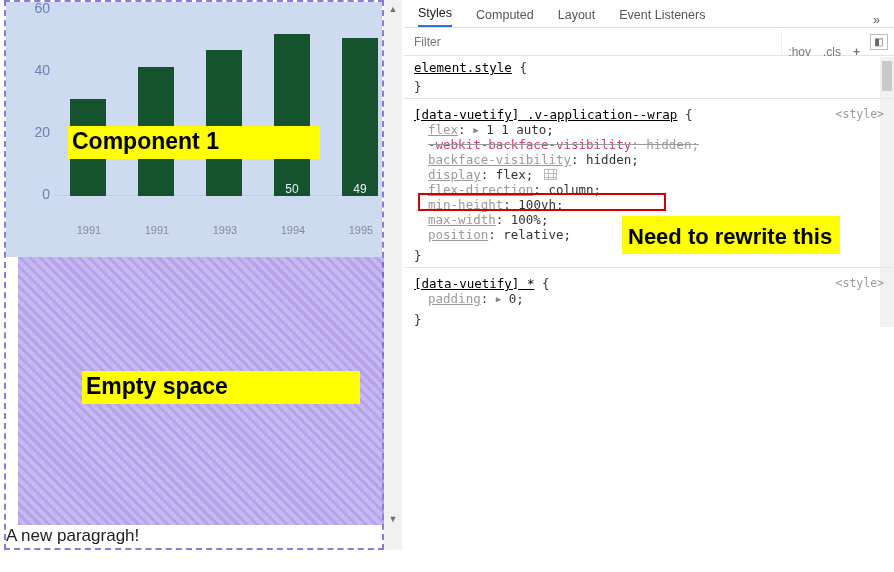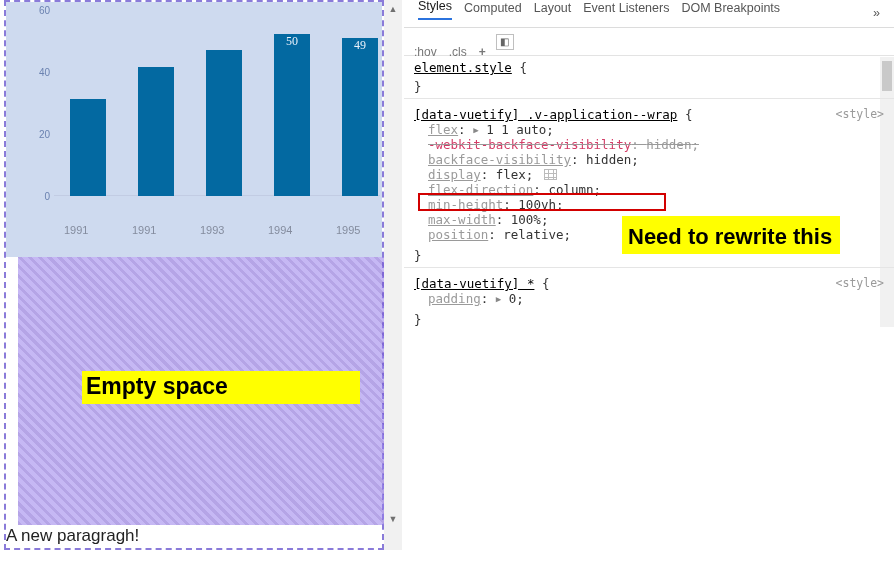--- a/index.html
+++ b/index.html
@@ -22,33 +22,33 @@
   .chart-area {
     position: absolute;
     left: 0; top: 0; width: 100%; height: 255px;
     background: rgba(92,132,201,.30);
   }
   .chart {
     position: absolute; left: 48px; top: 0; width: 326px; height: 230px;
   }
   .y-tick {
     position: absolute; left: -28px; width: 24px; text-align: right;
-    font-size: 10px; color: #6b82b0;
+    font-size: 14px; color: #6b82b0;
   }
   .y-grid {
     position: absolute; left: 0; width: 100%; border-top: 1px solid rgba(130,130,160,.15);
   }
   .bars { position: absolute; left: 0; bottom: 36px; width: 100%; height: 194px; }
   .bar {
-    position: absolute; bottom: 0; width: 36px; background: #0369a1;
-    display: flex; align-items: flex-start; justify-content: center; font-family: Liberation Serif, serif;
+    position: absolute; bottom: 0; width: 36px; background: #14532d;
+    display: flex; align-items: flex-end; justify-content: center;
   }
   .bar span { color: #e9f1fb; font-size: 12px; }
   .x-labels { position: absolute; bottom: 8px; left: 0; width: 100%; }
-  .x-labels div { position: absolute; font-size: 11px; color: #848c9e; width: 50px; text-align: left; }
+  .x-labels div { position: absolute; font-size: 11px; color: #848c9e; width: 50px; text-align: center; }
   .highlight-label {
     position: absolute; background: #ffff00; color: #000;
     font-size: 23px; font-weight: 600; padding: 2px 8px 4px 4px;
   }
   .empty-space {
     position: absolute; left: 12px; top: 255px; width: 100%; height: 268px;
     background:
       repeating-linear-gradient(45deg,
         rgba(120,90,210,.55) 0, rgba(120,90,210,.55) 3px,
         rgba(150,125,235,.55) 3px, rgba(150,125,235,.55) 7px);
@@ -66,22 +66,22 @@
     background: #f1f1f1; color: #707070; font-size: 9px;
     display:flex; align-items:center; justify-content:center;
   }
 
   
   .devtools {
     position: absolute; left: 404px; top: 0; width: 490px; height: 572px;
     background: #fff;
   }
   .tabs {
-    display: flex; align-items: flex-end; gap: 12px;
-    padding: 7px 14px; height: 28px;
+    display: flex; align-items: flex-end; gap: 24px;
+    padding: 0 14px; height: 28px;
     border-bottom: 1px solid #dcdcdc;
     font-size: 12.5px; color: #555;
   }
   .tab { padding: 6px 0 5px; cursor: default; white-space: nowrap; }
   .tab.active { color: #1a1a1a; border-bottom: 2px solid #2b73de; }
   .tabs .more { margin-left: auto; color: #555; }
 
   .toolbar {
     display: flex; align-items: center; height: 28px;
     border-bottom: 1px solid #e3e3e3; padding: 0 6px 0 4px;
@@ -163,45 +163,46 @@
           </div>
       </div>
       <div class="x-labels">
         <div style="left:10px">1991</div>
         <div style="left:78px">1991</div>
         <div style="left:146px">1993</div>
         <div style="left:214px">1994</div>
         <div style="left:282px">1995</div>
       </div>
     </div>
+    <div class="highlight-label" style="left:62px; top:124px; width:252px">Component 1</div>
   </div>
 
   <div class="empty-space">
     <div class="highlight-label" style="left:64px; top:114px; width:278px">Empty space</div>
   </div>
 </div>
 
 <div class="paragraph">A new paragragh!</div>
 
 <div class="scroll-gutter">
   <div class="scroll-arrow" style="top:0">▲</div>
   <div class="scroll-arrow" style="bottom:22px">▼</div>
 </div>
 
 <div class="devtools">
   <div class="tabs">
     <div class="tab active">Styles</div>
     <div class="tab">Computed</div>
     <div class="tab">Layout</div>
     <div class="tab">Event Listeners</div>
-    <div class="tab">DOM Breakpoints</div>
     <div class="more">»</div>
   </div>
 
   <div class="toolbar">
+    <input class="filter-input" placeholder="Filter" style="">
     <span class="tok">:hov</span>
     <span class="tok">.cls</span>
     <span class="tok" style="font-weight:600">+</span>
     <span class="iconbox">
         <span>◧</span>
       </span>
   </div>
 
   <div class="right-scroll">
     <div class="thumb"></div>

